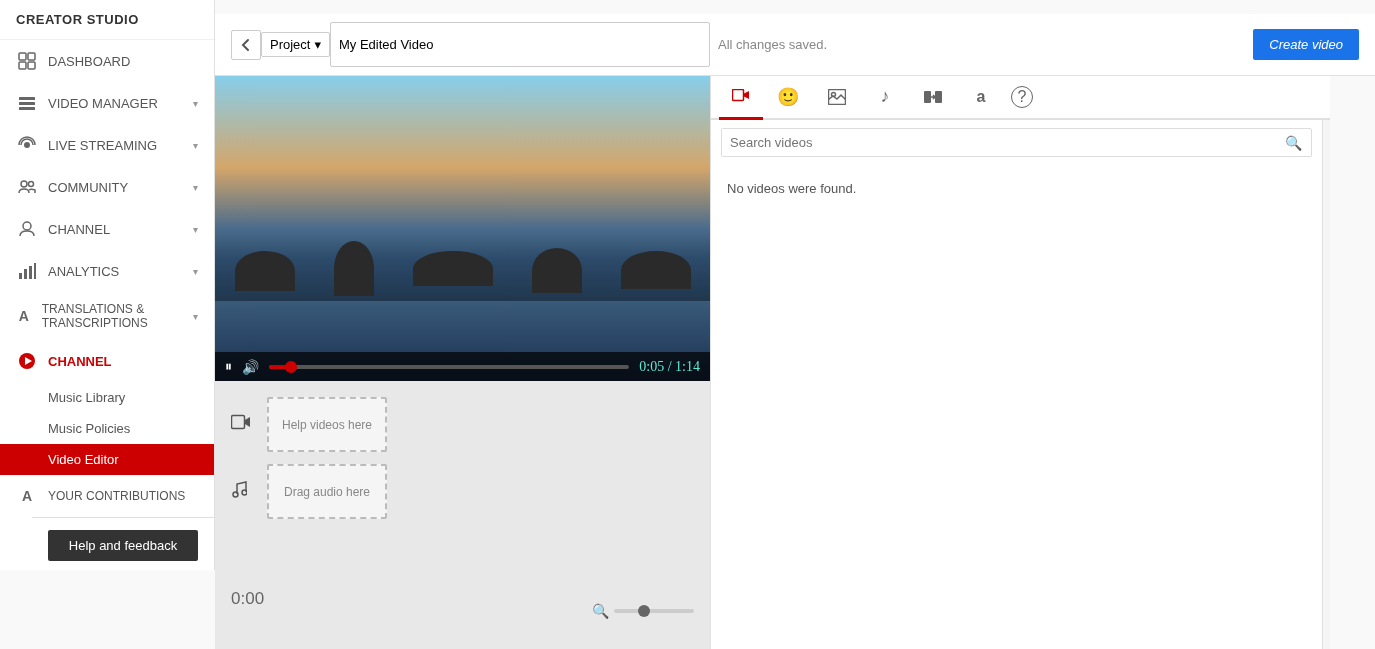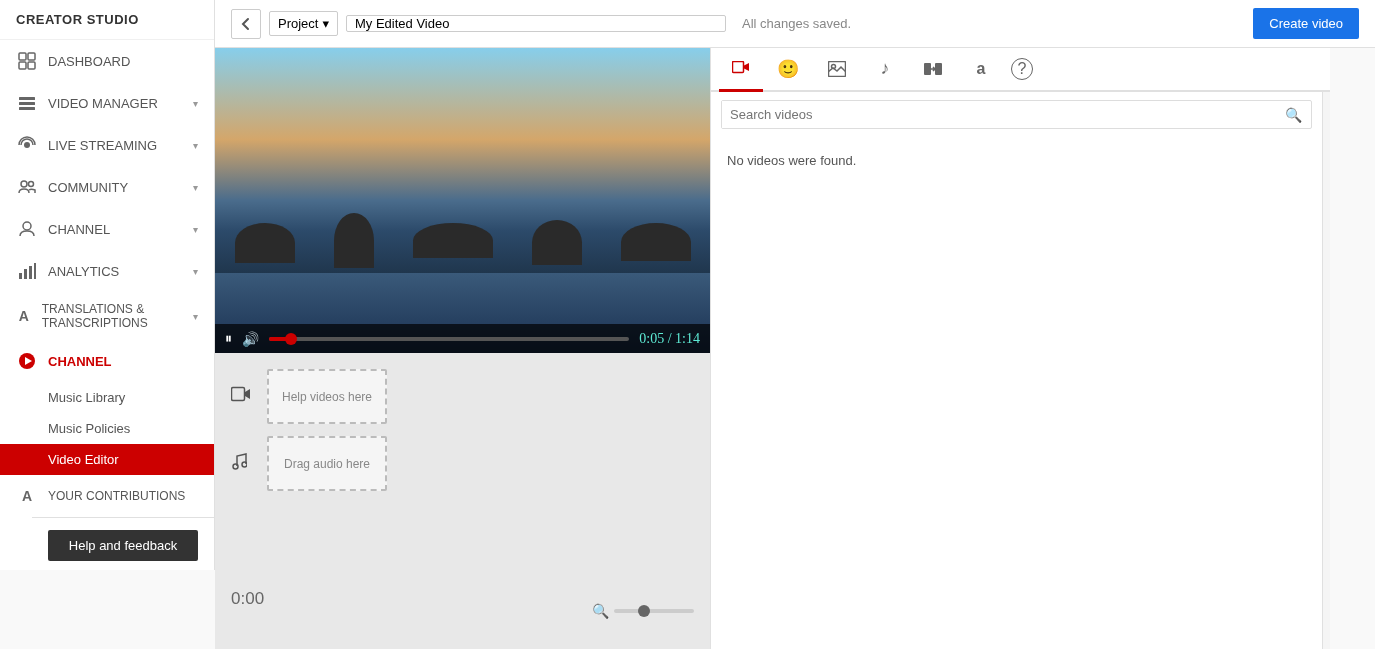--- a/index.html
+++ b/index.html
@@ -87,21 +87,21 @@
       overflow: hidden;
     }
 
     
     #topbar {
       display: flex;
       align-items: center;
       padding: 8px 16px;
       background: #fff;
       border-bottom: 1px solid #e0e0e0;
-      gap: 8px;
+      margin-top: 14px;
     }
     .back-btn {
       width: 30px; height: 30px;
       border: 1px solid #ccc;
       background: #fff;
       cursor: pointer;
       display: flex; align-items: center; justify-content: center;
       border-radius: 2px;
       color: #555;
     }
@@ -111,39 +111,40 @@
       padding: 4px 8px;
       background: #fff;
       cursor: pointer;
       font-size: 13px;
       border-radius: 2px;
     }
     .project-name-input {
       flex: 1;
       max-width: 380px;
       border: 1px solid #ccc;
-      padding: 0 8px;
+      padding: 14px 8px;
       font-size: 13px;
       outline: none;
       border-radius: 2px;
     }
     .saved-text {
       color: #888;
       font-size: 13px;
       margin-left: 8px;
     }
     .create-video-btn {
       margin-left: auto;
       background: #1a73e8;
       color: #fff;
       border: none;
       padding: 8px 16px;
       font-size: 13px;
       cursor: pointer;
       border-radius: 2px;
+      font-style: italic;
     }
 
     
     #editor-area {
       display: flex;
       flex: 1;
       overflow: hidden;
     }
 
     

